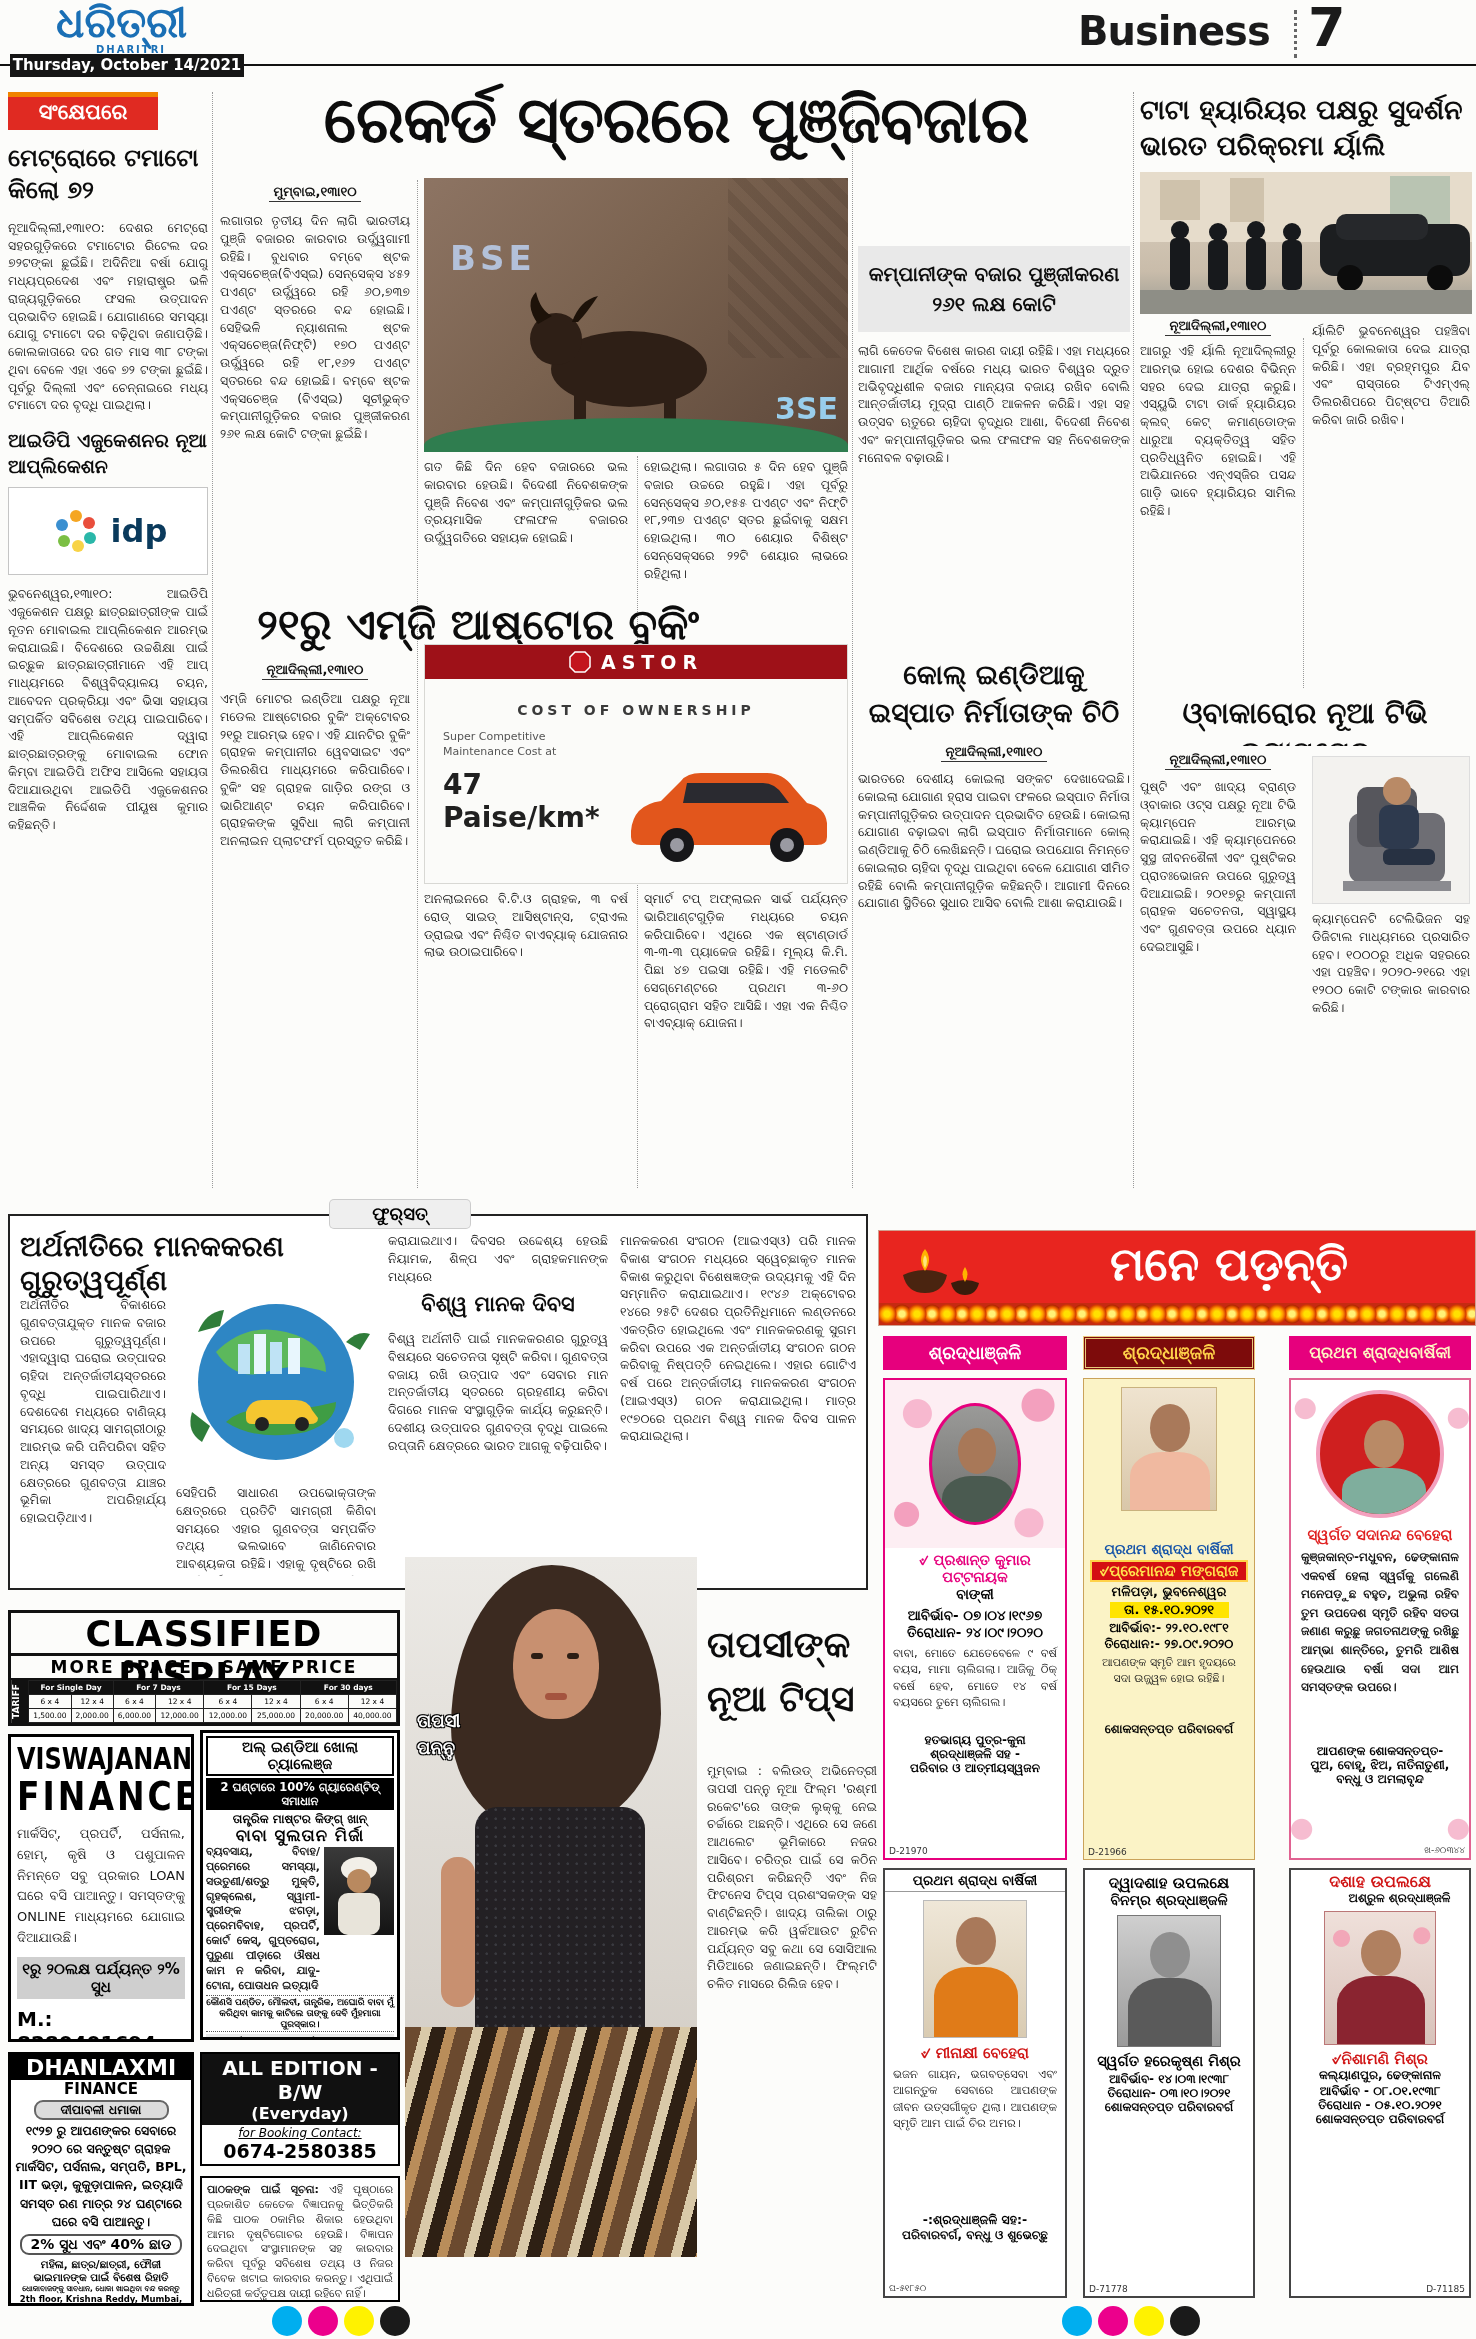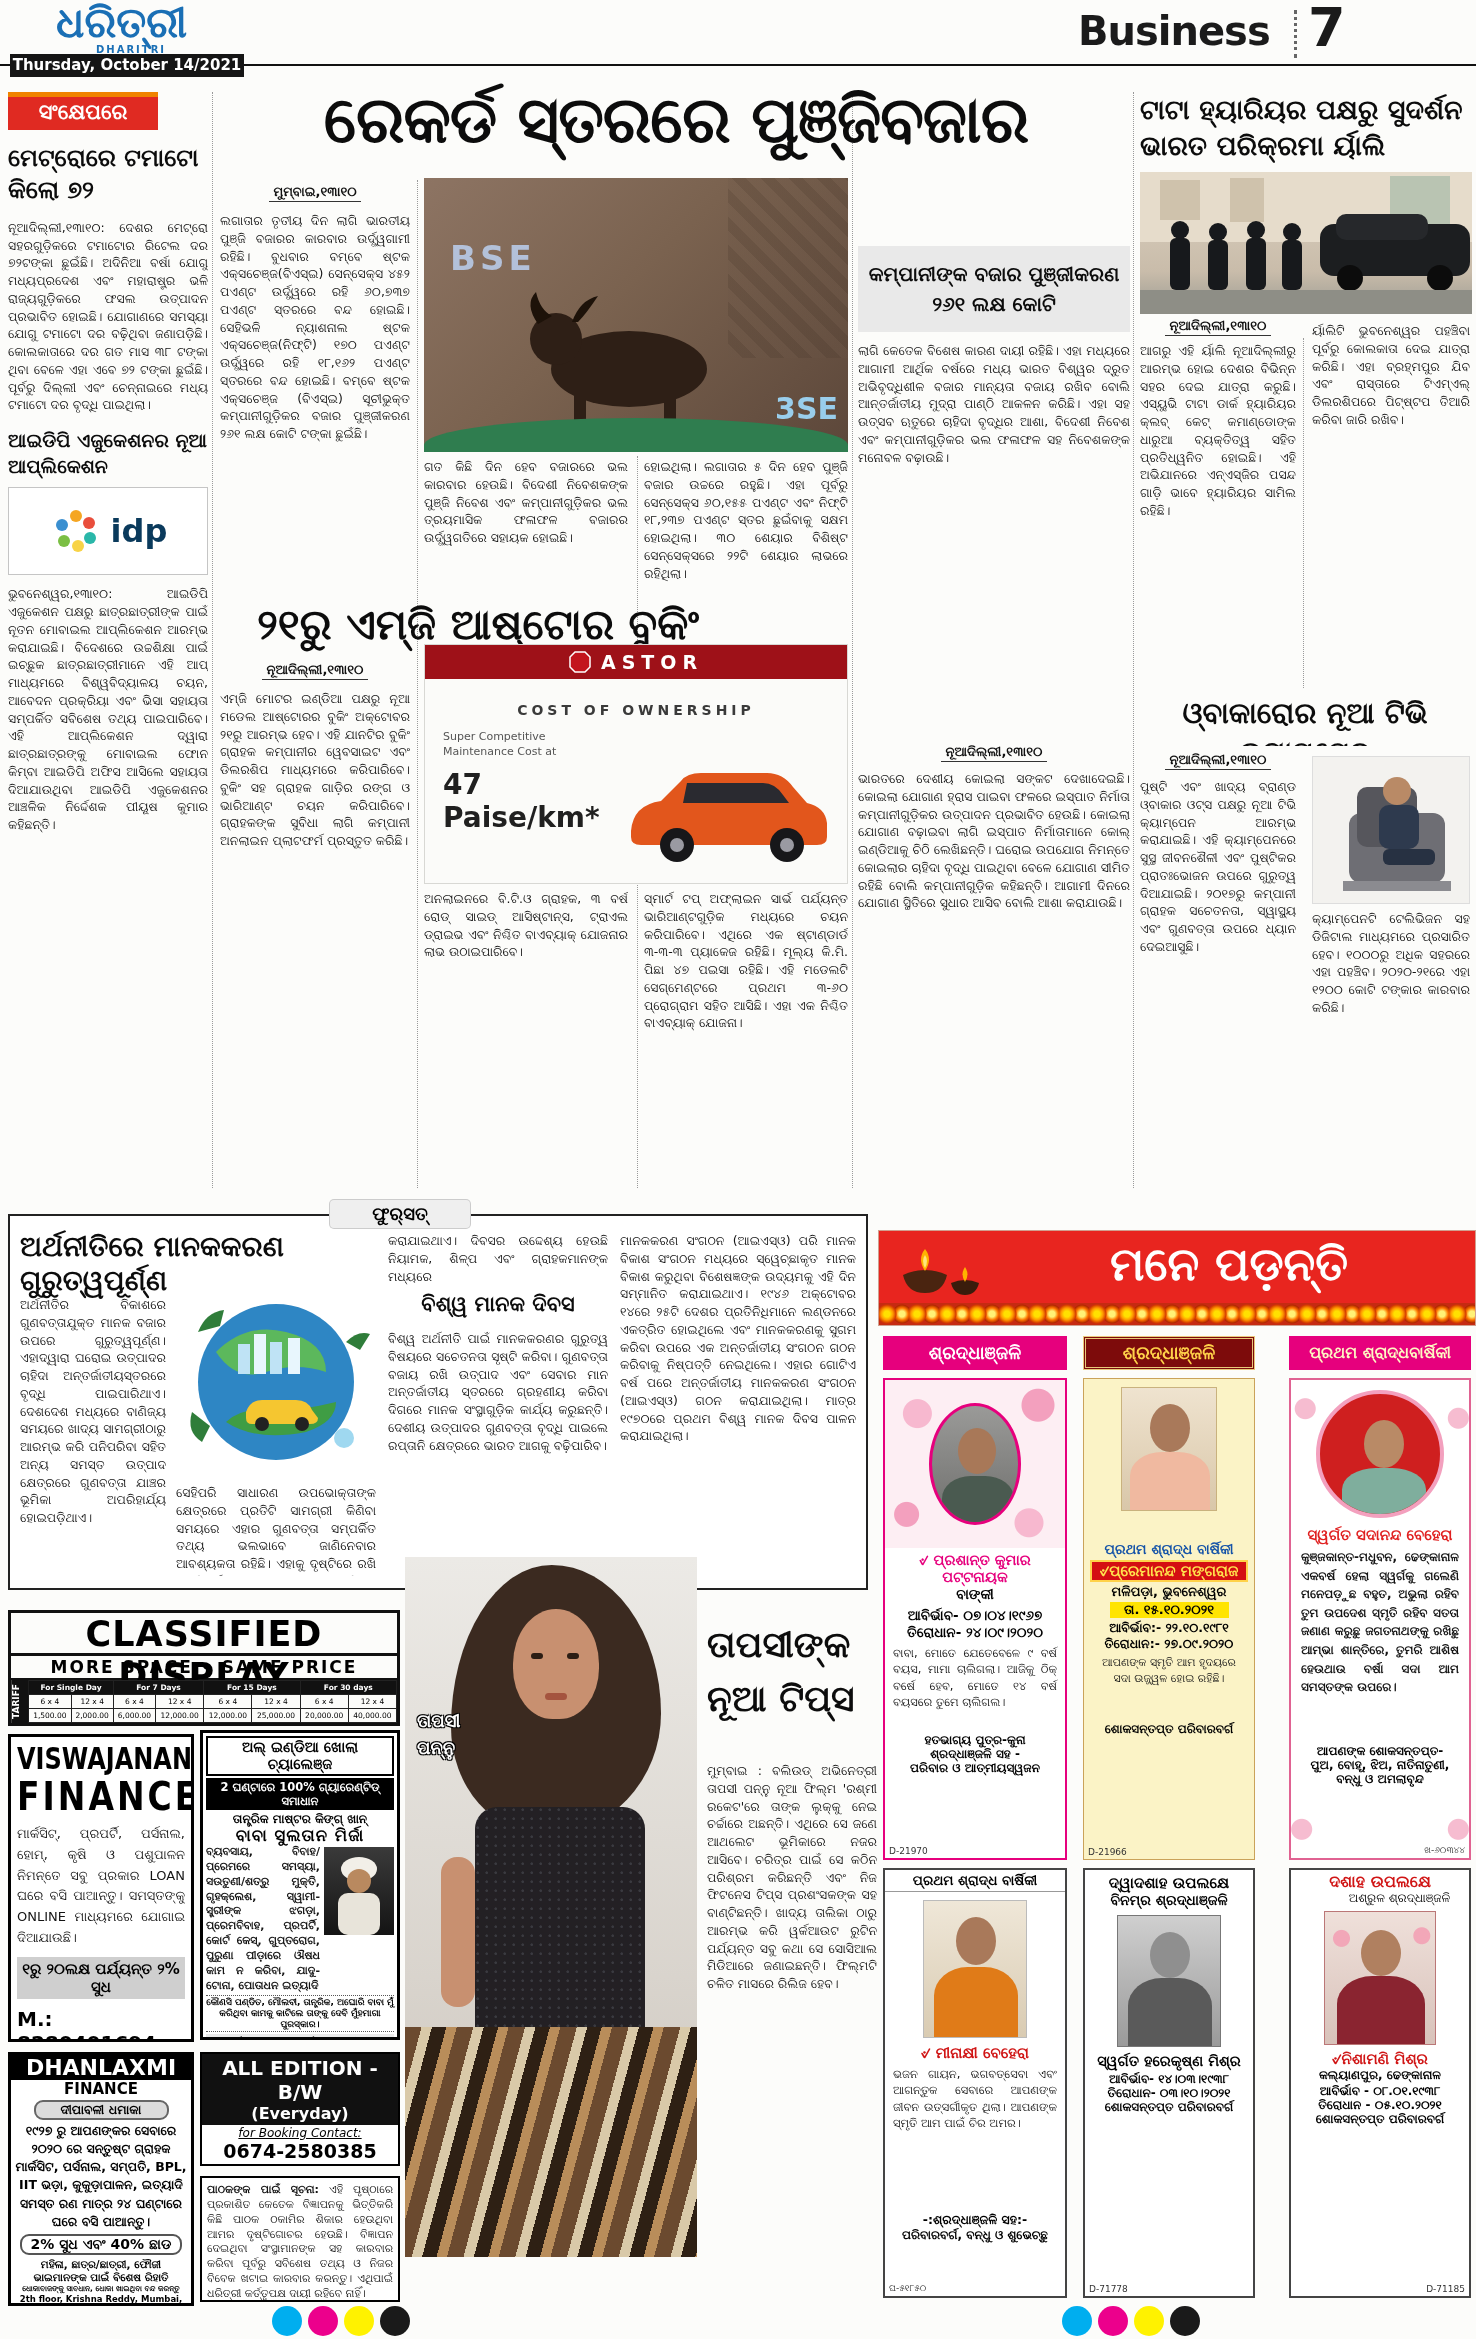--- a/index.html
+++ b/index.html
@@ -151,20 +151,21 @@
       <circle cx="60" cy="92" r="17" fill="#17171a"></circle>
         <circle cx="60" cy="92" r="7" fill="#9a9aa2"></circle>
       <circle cx="170" cy="92" r="17" fill="#17171a"></circle>
         <circle cx="170" cy="92" r="7" fill="#9a9aa2"></circle>
     </svg>
   </div>
 
   <div class="abs t" style="left:424px;top:890px;width:204px;height:298px;">ଅନଲାଇନରେ ବି.ଟି.ଓ ଗ୍ରାହକ, ୩ ବର୍ଷ ରୋଡ୍ ସାଇଡ୍ ଆସିଷ୍ଟାନ୍ସ, ଟ୍ରାଏଲ ଡ୍ରାଇଭ ଏବଂ ନିଶ୍ଚିତ ବାଏବ୍ୟାକ୍ ଯୋଜନାର ଲାଭ ଉଠାଇପାରିବେ।</div>
   <div class="abs t" style="left:644px;top:890px;width:204px;height:298px;">ସ୍ମାର୍ଟ ଟପ୍ ଅଫ୍‌ଲାଇନ ସାର୍ଭ ପର୍ଯ୍ୟନ୍ତ ଭାରିଆଣ୍ଟଗୁଡ଼ିକ ମଧ୍ୟରେ ଚୟନ କରିପାରିବେ। ଏଥିରେ ଏକ ଷ୍ଟାଣ୍ଡାର୍ଡ ୩-୩-୩ ପ୍ୟାକେଜ ରହିଛି। ମୂଲ୍ୟ କି.ମି. ପିଛା ୪୭ ପଇସା ରହିଛି। ଏହି ମଡେଲଟି ସେଗ୍‌ମେଣ୍ଟରେ ପ୍ରଥମ ୩-୬୦ ପ୍ରୋଗ୍ରାମ ସହିତ ଆସିଛି। ଏହା ଏକ ନିଶ୍ଚିତ ବାଏବ୍ୟାକ୍ ଯୋଜନା।</div>
 
+  <div class="abs headline ctr" style="left:858px;top:656px;width:272px;height:82px;font-size:27px;line-height:1.4;">କୋଲ୍ ଇଣ୍ଡିଆକୁ ଇସ୍ପାତ ନିର୍ମାତାଙ୍କ ଚିଠି</div>
   <div class="abs byline" style="left:858px;top:744px;width:272px;"><span>ନୂଆଦିଲ୍ଲୀ,୧୩ା୧୦</span></div>
   <div class="abs t" style="left:858px;top:770px;width:272px;height:418px;">ଭାରତରେ ଦେଶୀୟ କୋଇଲା ସଙ୍କଟ ଦେଖାଦେଇଛି। କୋଇଲା ଯୋଗାଣ ହ୍ରାସ ପାଇବା ଫଳରେ ଇସ୍ପାତ ନିର୍ମାତା କମ୍ପାନୀଗୁଡ଼ିକର ଉତ୍ପାଦନ ପ୍ରଭାବିତ ହେଉଛି। କୋଇଲା ଯୋଗାଣ ବଢ଼ାଇବା ଲାଗି ଇସ୍ପାତ ନିର୍ମାତାମାନେ କୋଲ୍ ଇଣ୍ଡିଆକୁ ଚିଠି ଲେଖିଛନ୍ତି। ଘରୋଇ ଉପଯୋଗ ନିମନ୍ତେ କୋଇଲାର ଚାହିଦା ବୃଦ୍ଧି ପାଇଥିବା ବେଳେ ଯୋଗାଣ ସୀମିତ ରହିଛି ବୋଲି କମ୍ପାନୀଗୁଡ଼ିକ କହିଛନ୍ତି। ଆଗାମୀ ଦିନରେ ଯୋଗାଣ ସ୍ଥିତିରେ ସୁଧାର ଆସିବ ବୋଲି ଆଶା କରାଯାଉଛି।</div>
 
   <div class="abs headline ctr" style="left:1137px;top:694px;width:336px;height:52px;font-size:29px;line-height:1.35;overflow:hidden;">ଓ୍ବାକାରୋର ନୂଆ ଟିଭି କ୍ୟାମ୍ପେନ</div>
   <div class="abs byline" style="left:1140px;top:752px;width:156px;"><span>ନୂଆଦିଲ୍ଲୀ,୧୩ା୧୦</span></div>
   <div class="abs photo" style="left:1312px;top:756px;width:158px;height:148px;background:#f3f2ef;border:1px solid #ddd;">
     <svg width="158" height="148" viewBox="0 0 158 148">
       <rect x="36" y="56" width="96" height="70" rx="12" fill="#6e6e74"></rect>
       <rect x="44" y="30" width="60" height="60" rx="10" fill="#56565c"></rect>
       <circle cx="84" cy="34" r="14" fill="#b98a66"></circle>
@@ -408,21 +409,21 @@
     </div>
     <div class="ctr" style="font-size:14.5px;font-weight:800;margin-top:6px;">ସ୍ୱର୍ଗତ ହରେକୃଷ୍ଣ ମିଶ୍ର</div>
     <div class="ctr bold" style="font-size:12px;margin-top:2px;">ଆବିର୍ଭାବ- ୧୪।୦୩।୧୯୩୮</div>
     <div class="ctr bold" style="font-size:12px;">ତିରୋଧାନ- ୦୩।୧୦।୨୦୨୧</div>
     <div class="ctr bold" style="font-size:12px;">ଶୋକସନ୍ତପ୍ତ ପରିବାରବର୍ଗ</div>
     <div class="code" style="position:absolute;left:4px;bottom:2px;">D-71778</div>
   </div>
 
   <div class="abs obit-card" style="left:1289px;top:1868px;width:182px;height:430px;border:2px solid #444;">
     <div class="ctr" style="color:#d01515;font-size:16px;font-weight:900;margin-top:2px;">ଦଶାହ ଉପଲକ୍ଷେ</div>
-    <div class="ctr" style="font-size:12px;font-weight:400;padding-left:39px;">ଅଶ୍ରୁଳ ଶ୍ରଦ୍ଧାଞ୍ଜଳି</div>
+    <div class="ctr" style="font-size:12px;font-weight:700;padding-left:39px;">ଅଶ୍ରୁଳ ଶ୍ରଦ୍ଧାଞ୍ଜଳି</div>
     <div style="display:flex;justify-content:center;padding-top:6px;">
       <div style="width:112px;height:134px;background:radial-gradient(circle at 15% 20%,#f2a7b8 8px,transparent 9px),radial-gradient(circle at 88% 18%,#f2a7b8 8px,transparent 9px),linear-gradient(#efe0da,#d8c2ba);position:relative;overflow:hidden;border:1px solid #b77;">
         <div style="position:absolute;left:36px;top:18px;width:40px;height:46px;border-radius:50%;background:#b08060;"></div>
         <div style="position:absolute;left:12px;top:64px;width:88px;height:70px;border-radius:40% 40% 0 0;background:#8a2430;"></div>
       </div>
     </div>
     <div class="ctr" style="color:#d01515;font-size:15px;font-weight:800;margin-top:5px;">୰ନିଶାମଣି ମିଶ୍ର</div>
     <div class="ctr bold" style="font-size:12px;">କଲ୍ୟାଣପୁର, ଢେଙ୍କାନାଳ</div>
     <div class="ctr bold" style="font-size:12px;margin-top:2px;">ଆବିର୍ଭାବ - ୦୮.୦୧.୧୯୩୮</div>
     <div class="ctr bold" style="font-size:12px;">ତିରୋଧାନ - ୦୫.୧୦.୨୦୨୧</div>

